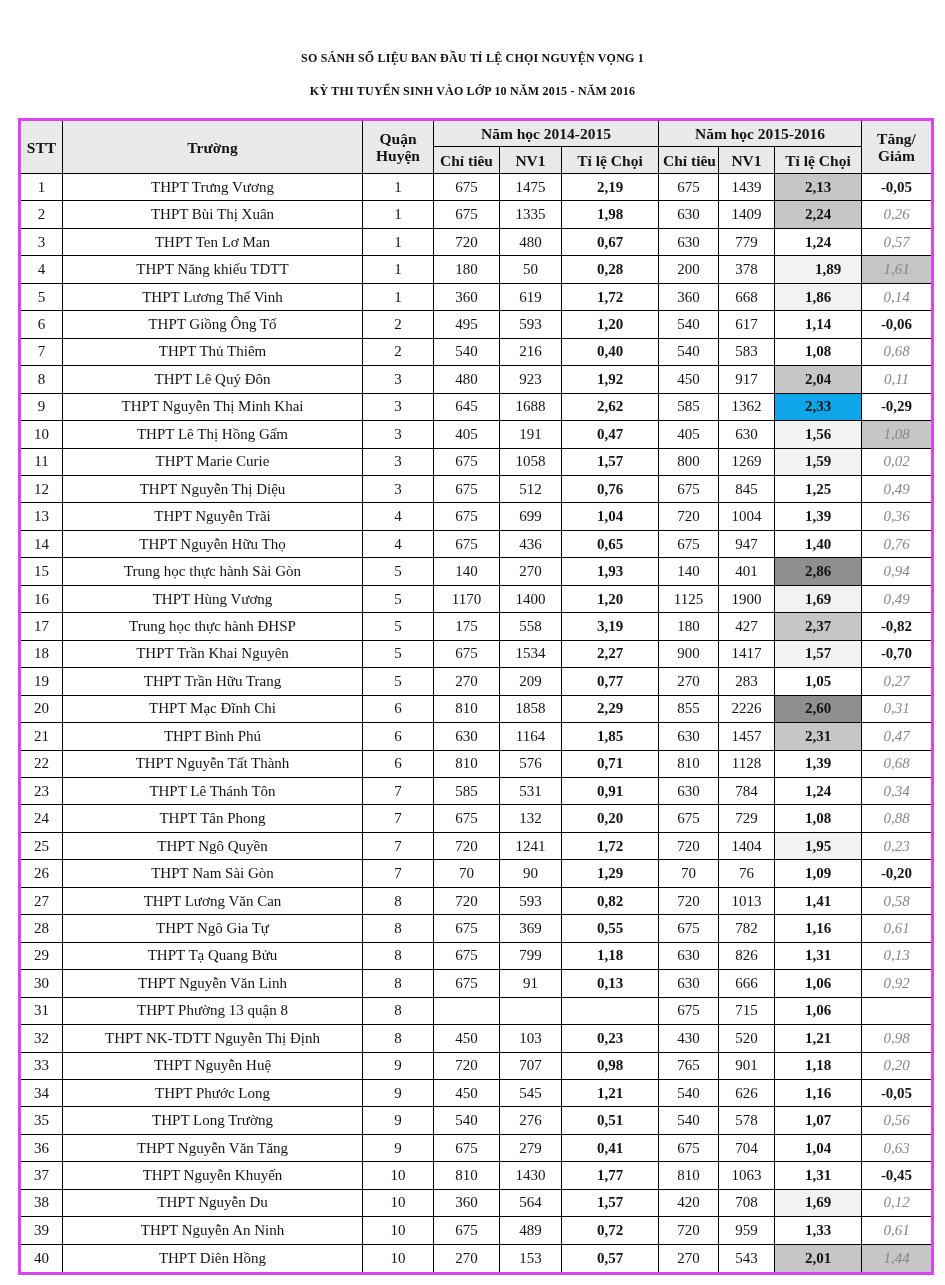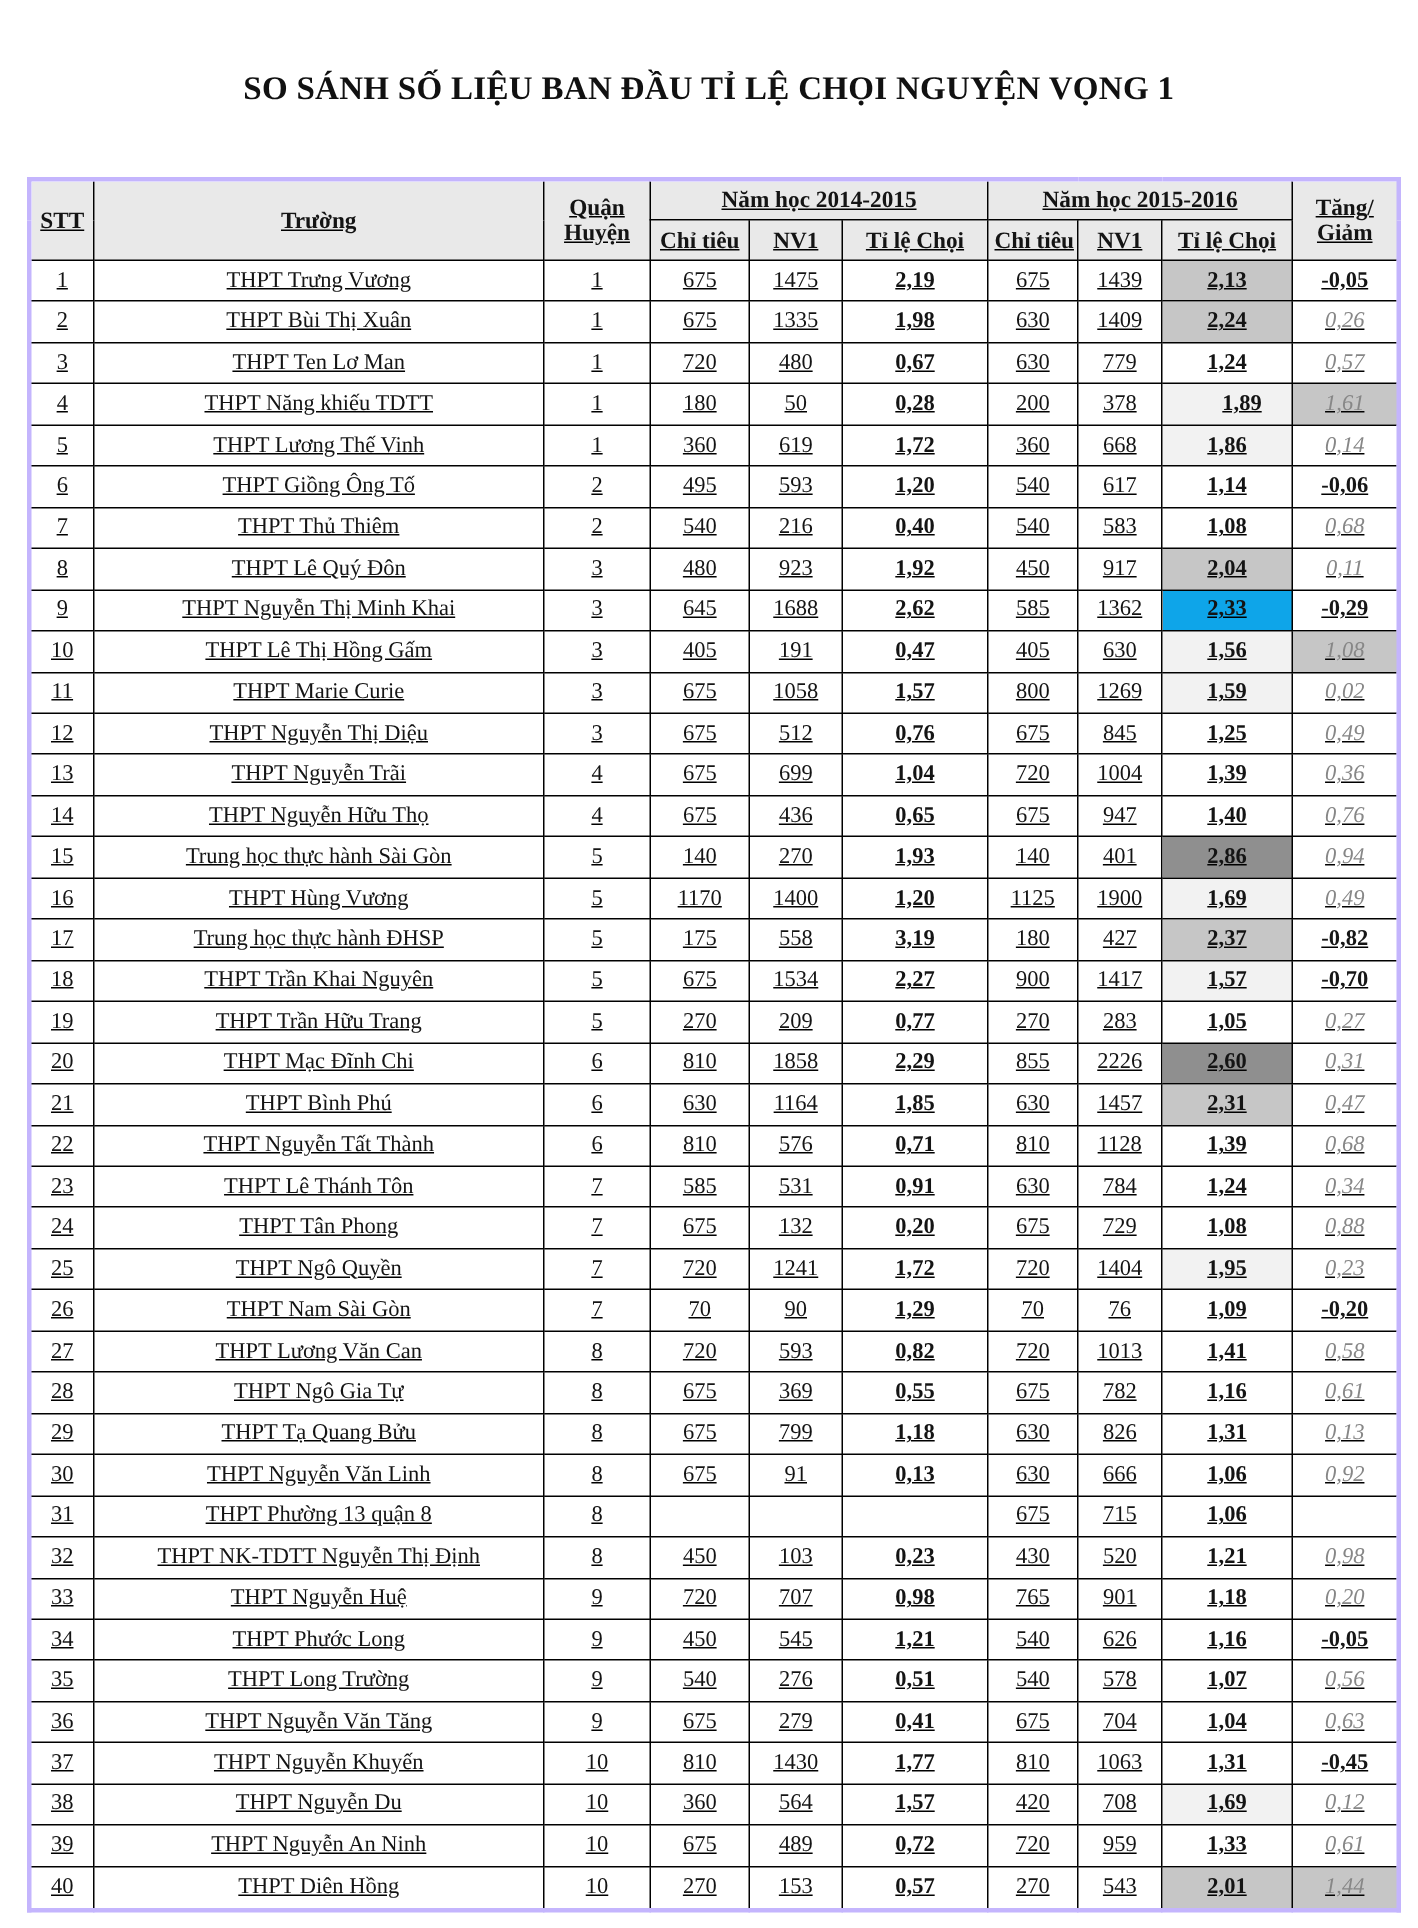--- a/index.html
+++ b/index.html
@@ -6,29 +6,28 @@
   body {
     width:945px; height:1285px; background:#ffffff;
     font-family:"Liberation Serif", serif;
     -webkit-font-smoothing:antialiased;
   }
   .page { position:relative; width:945px; height:1285px; background:#fff; overflow:hidden; }
 
   .title-block {
     position:absolute; top:42px; left:0; width:945px;
     text-align:center; font-weight:bold; color:#111;
-    font-size:22px; line-height:33px; letter-spacing:0.2px;
+    font-size:12px; line-height:33px; letter-spacing:0.2px;
   }
 
   table.cmp {
     position:absolute; left:18px; top:118px;
     width:913px; height:1157px;
     border-collapse:collapse; table-layout:fixed;
-    border:3px solid #c4b5fd;
-    text-decoration:underline;
+    border:3px solid #d946ef;
   }
   .cmp th, .cmp td {
     border:1px solid #000;
     padding:0 4px;
     font-size:15px; color:#141414;
     overflow:hidden; white-space:nowrap;
     vertical-align:middle;
   }
   .cmp thead th {
     background:#e9e9e9; font-weight:bold; text-align:center;
@@ -41,20 +40,21 @@
   .change.pos { font-style:italic; color:#878787; }
   .change.neg { font-weight:bold; color:#161616; }
 </style>
 </head>
 <body>
 
 <div class="page">
 
   <div class="title-block">
     <div>SO SÁNH SỐ LIỆU BAN ĐẦU TỈ LỆ CHỌI NGUYỆN VỌNG 1</div>
+    <div>KỲ THI TUYỂN SINH VÀO LỚP 10 NĂM 2015 - NĂM 2016</div>
   </div>
 
   <table class="cmp">
     <colgroup>
       <col style="width:43px">
         <col style="width:300px">
         <col style="width:71px">
       <col style="width:66px">
         <col style="width:62px">
         <col style="width:97px">

